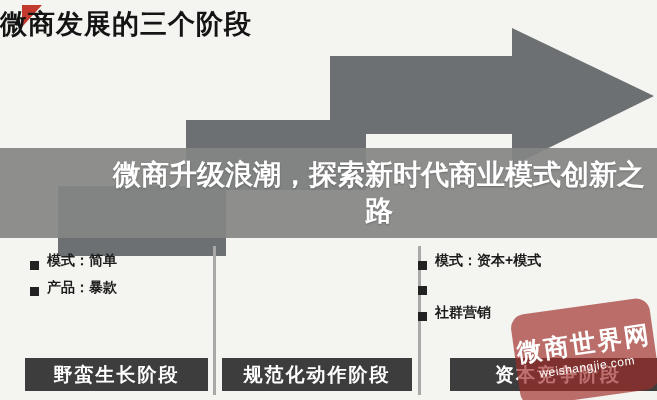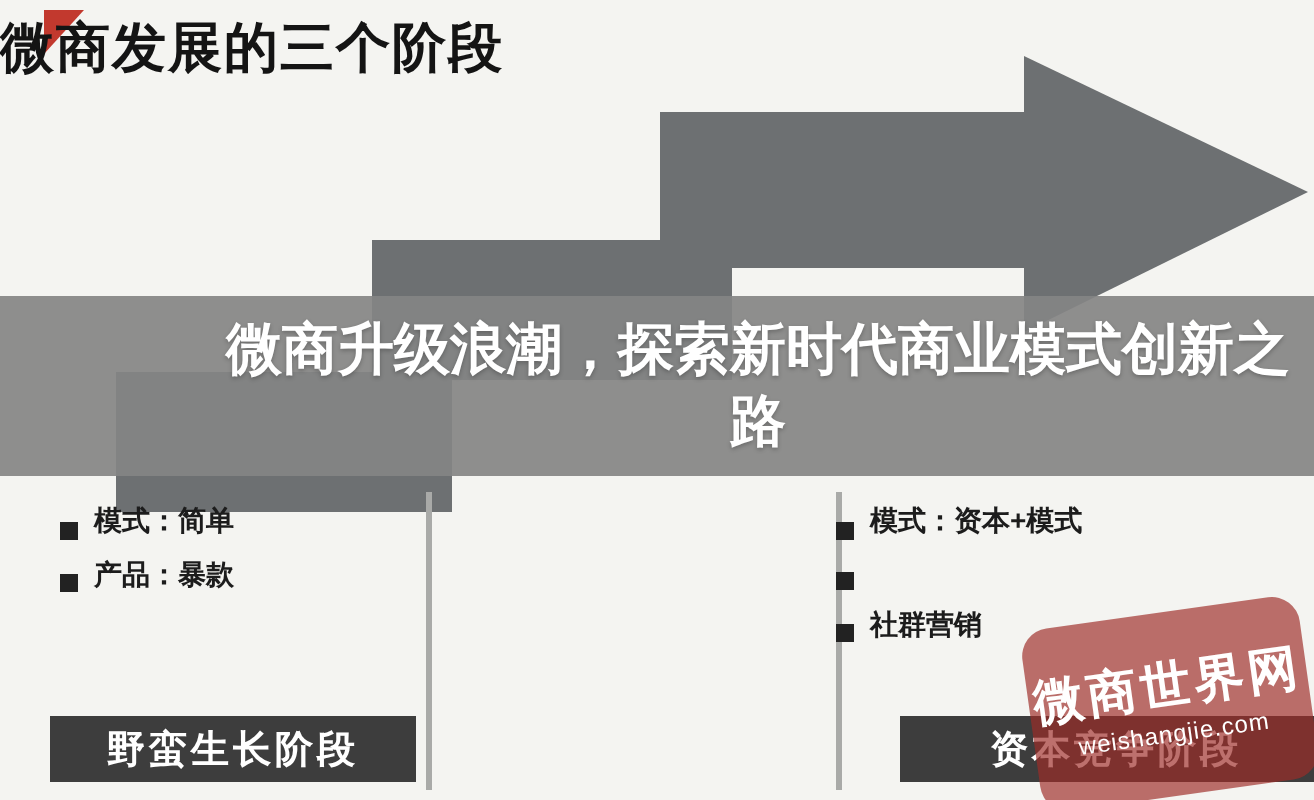--- a/index.html
+++ b/index.html
@@ -116,20 +116,23 @@
     </div>
     <div class="bullet-item">
       <span class="bullet-square"></span>
       <span>社群营销</span>
     </div>
   </div>
 
   <div class="stage-bar bar-1">
     <span>野蛮生长阶段</span>
   </div>
+  <div class="stage-bar bar-2">
+    <span>规范化动作阶段</span>
+  </div>
   <div class="stage-bar bar-3">
     <span>资本竞争阶段</span>
   </div>
 
   <div class="watermark">
     <div class="wm-name">微商世界网</div>
     <div class="wm-url">weishangjie.com</div>
   </div>
 
 </div>

